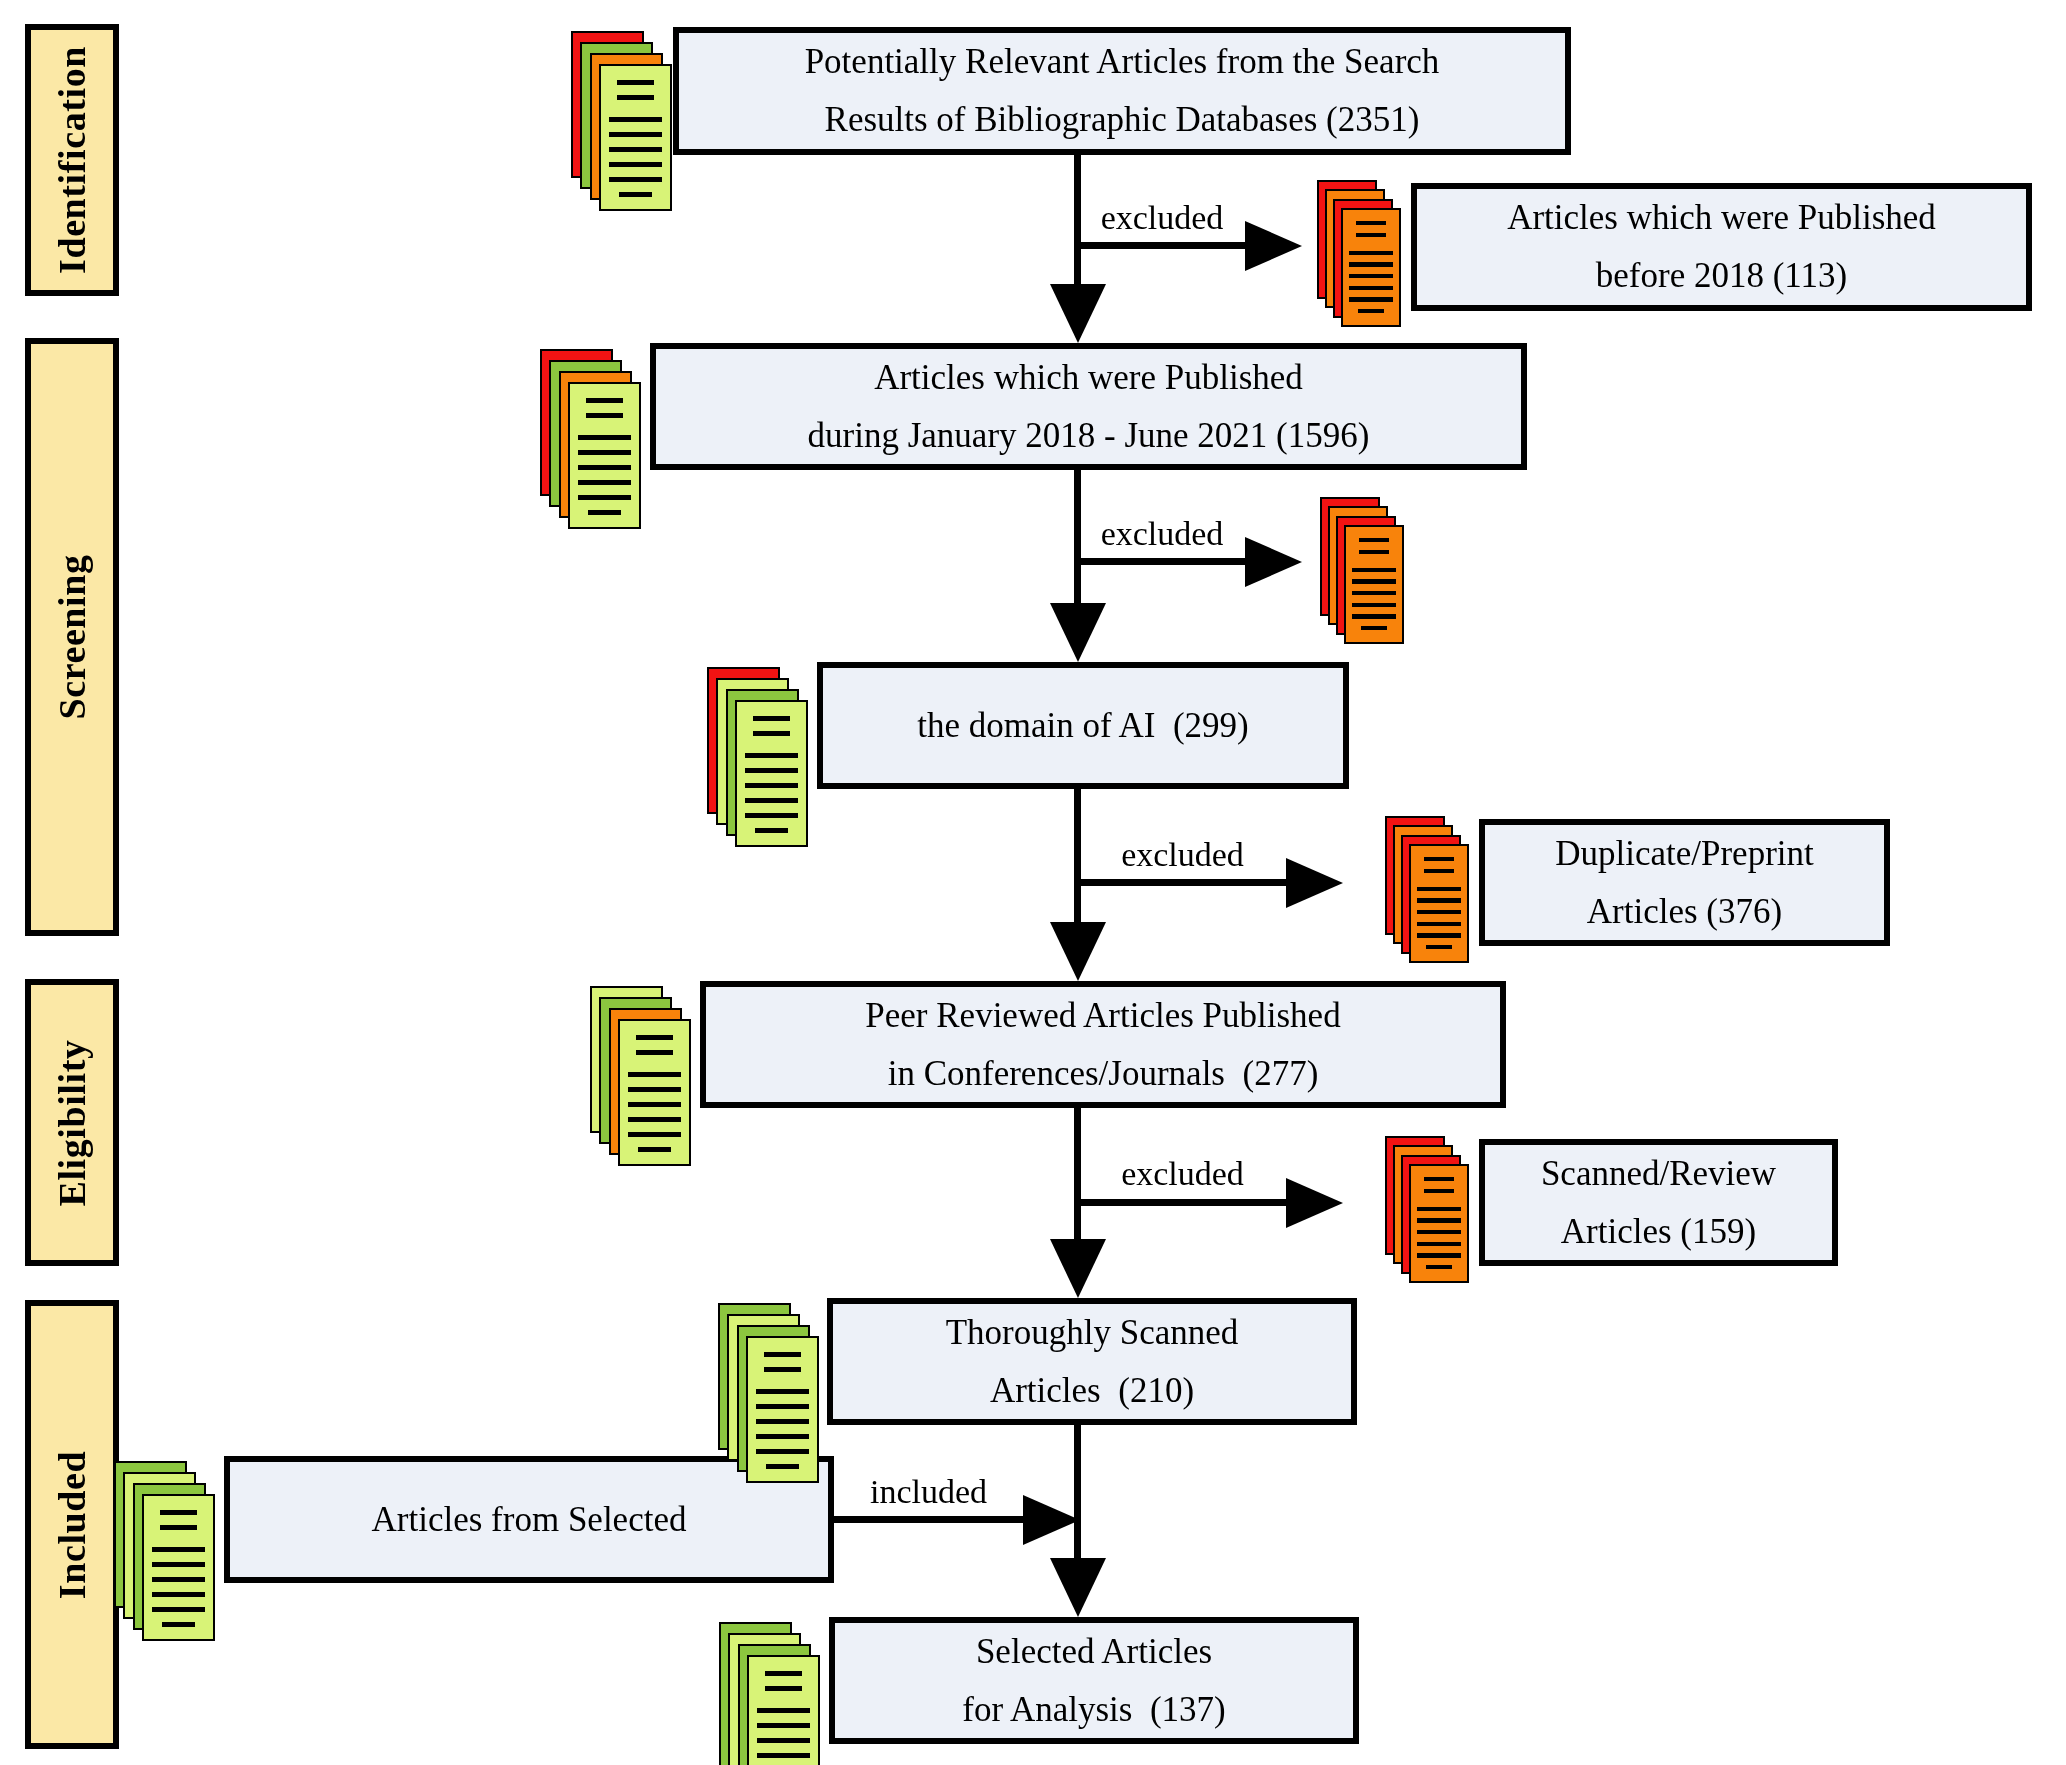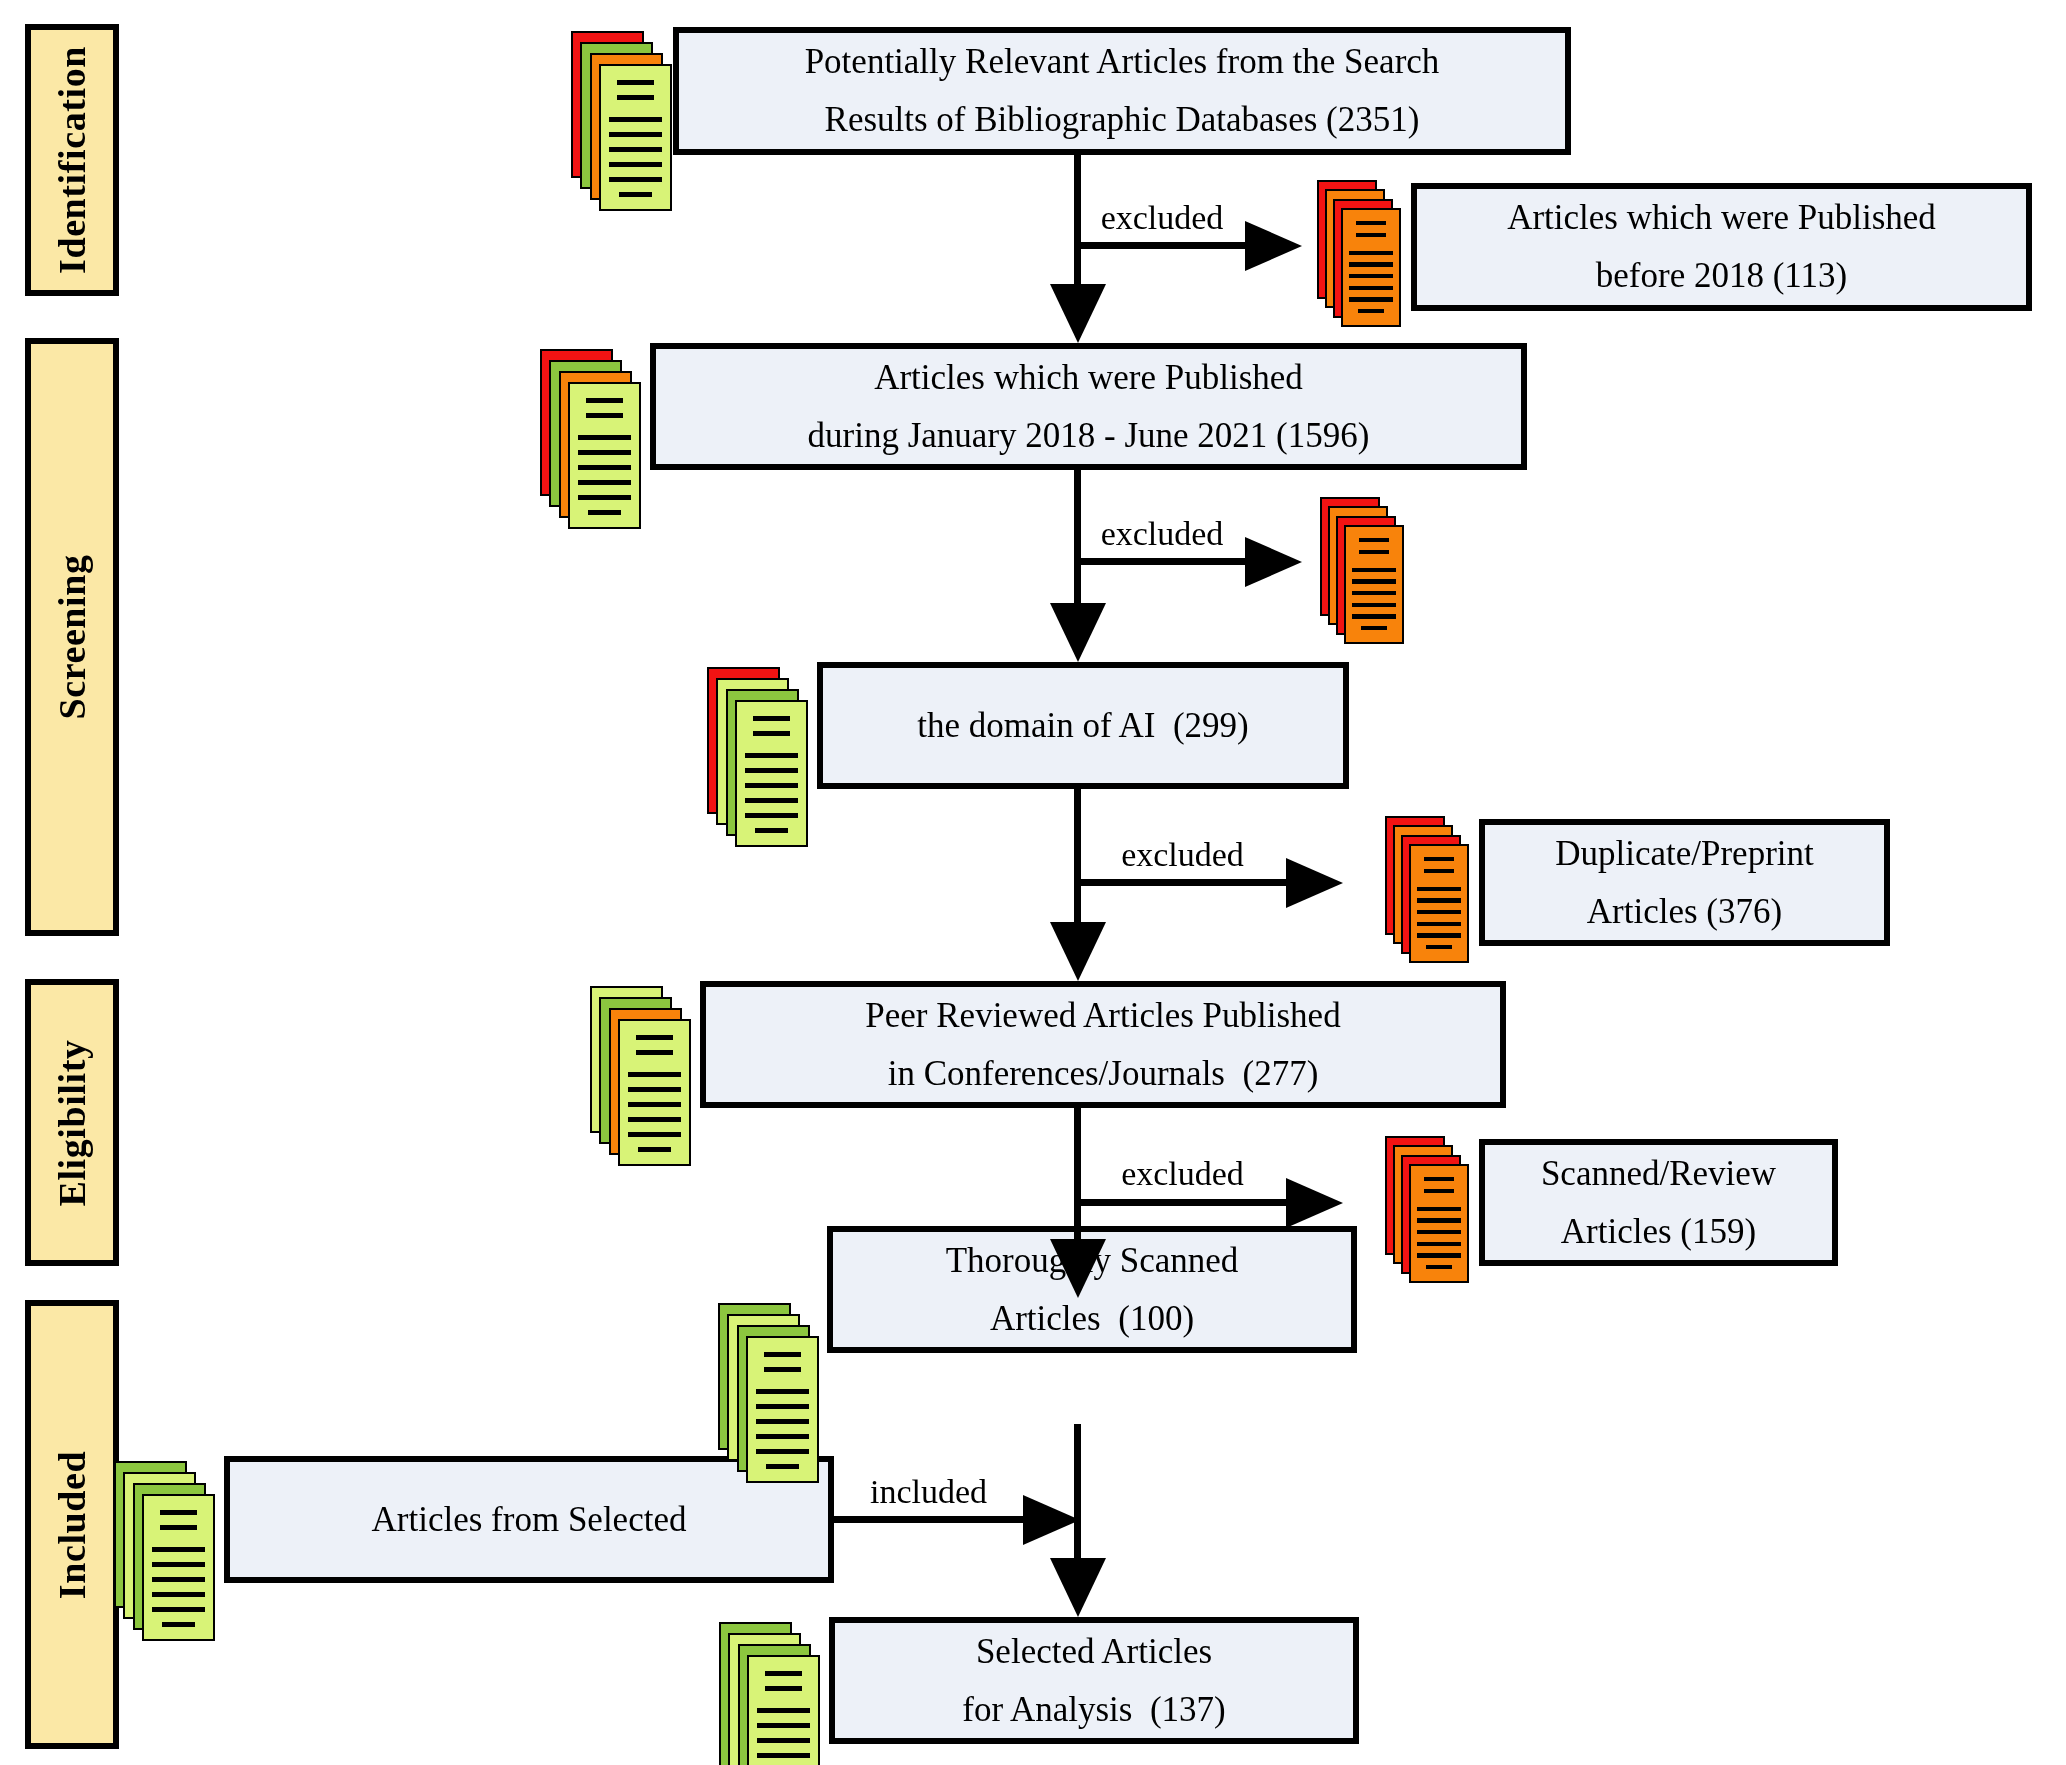--- a/index.html
+++ b/index.html
@@ -74,23 +74,23 @@
     <span>Articles which were Published</span>
     <span>during January 2018 - June 2021 (1596)</span>
   </div>
   <div class="fbox" style="left:817px;top:662px;width:532px;height:127px;">
     <span>the domain of AI  (299)</span>
   </div>
   <div class="fbox" style="left:700px;top:981px;width:806px;height:127px;">
     <span>Peer Reviewed Articles Published</span>
     <span>in Conferences/Journals  (277)</span>
   </div>
-  <div class="fbox" style="left:827px;top:1226px;width:530px;height:127px;">
+  <div class="fbox" style="left:827px;top:1298px;width:530px;height:127px;">
     <span>Thoroughly Scanned</span>
-    <span>Articles  (100)</span>
+    <span>Articles  (210)</span>
   </div>
   <div class="fbox" style="left:224px;top:1456px;width:610px;height:127px;">
     <span>Articles from Selected</span>
   </div>
   <div class="fbox" style="left:829px;top:1617px;width:530px;height:127px;">
     <span>Selected Articles</span>
     <span>for Analysis  (137)</span>
   </div>
 
   <div class="fbox" style="left:1411px;top:183px;width:621px;height:128px;">

